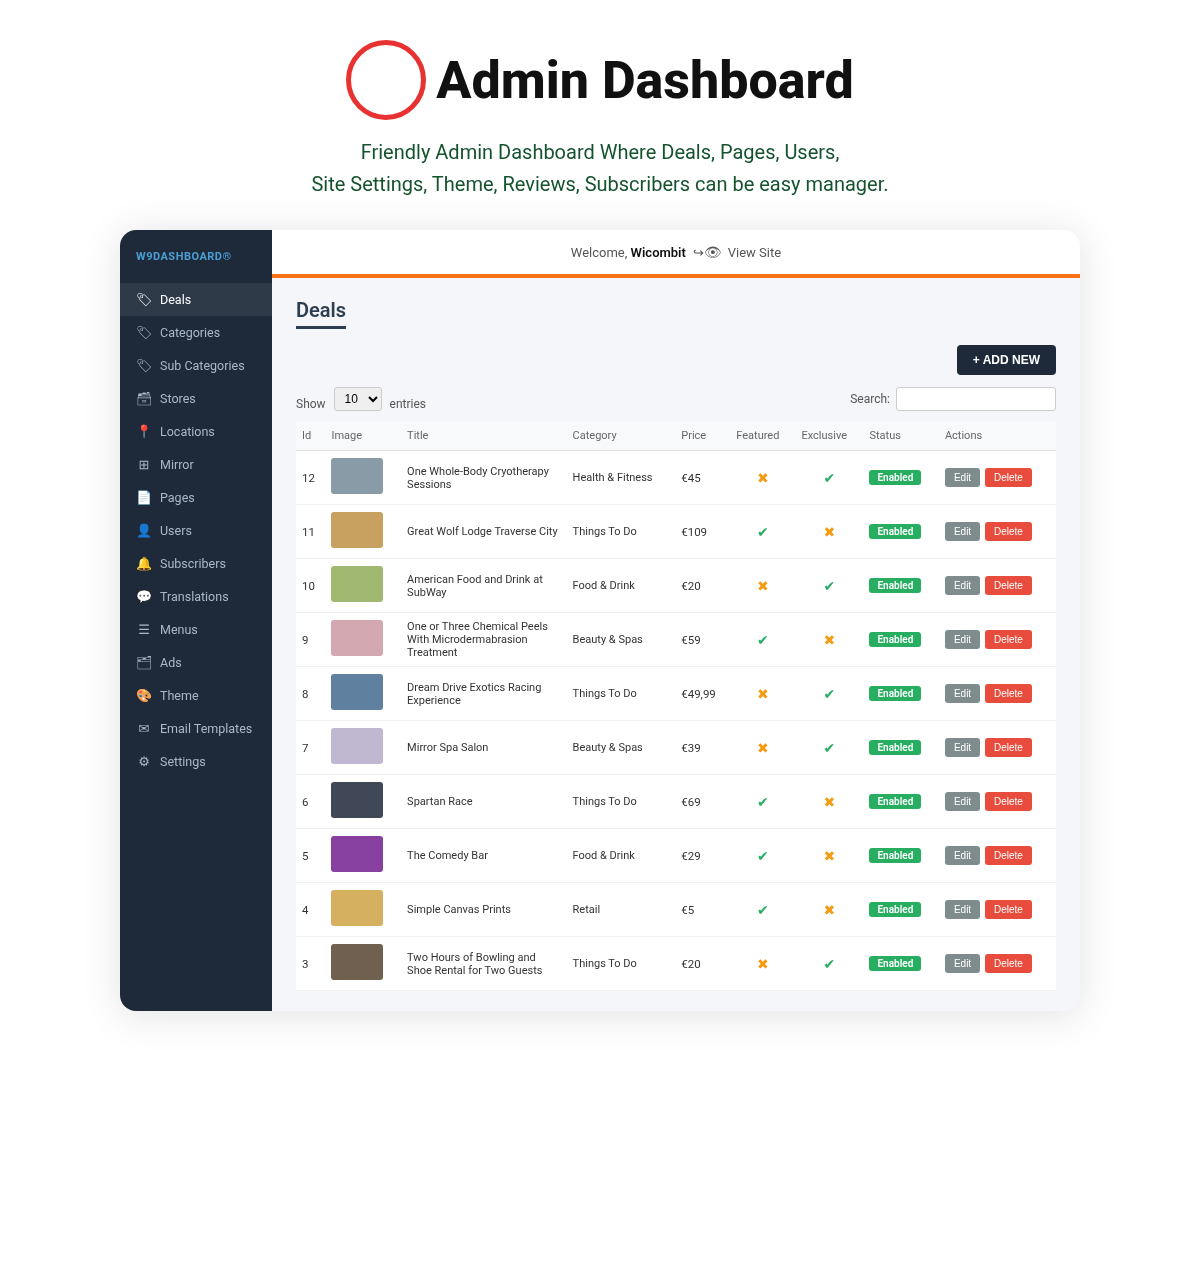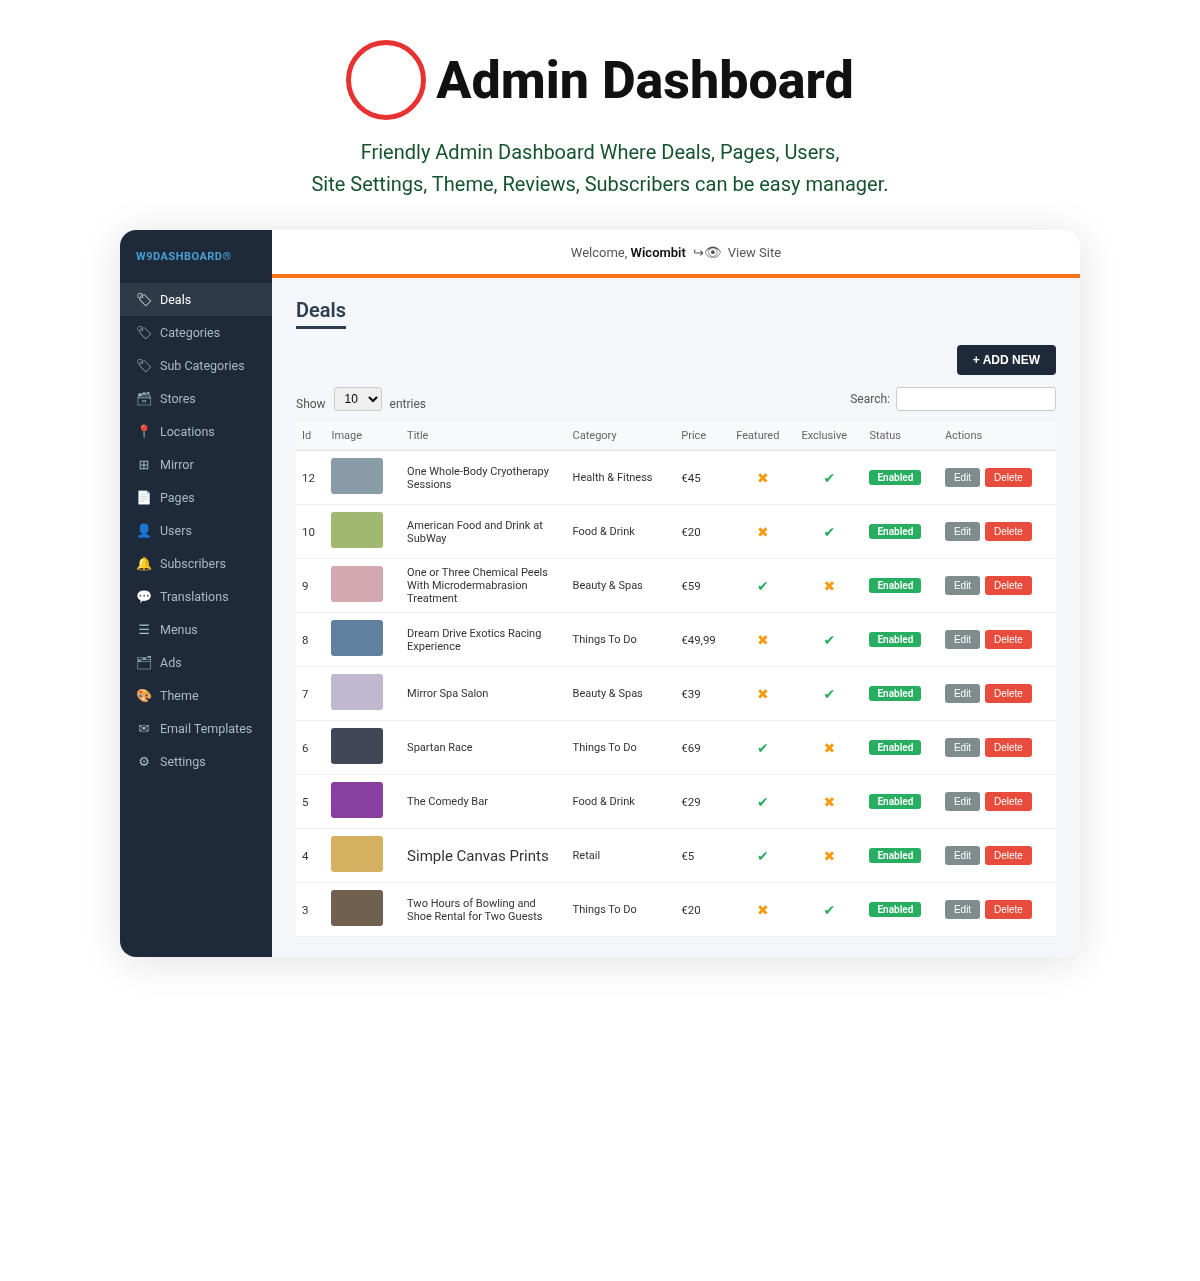--- a/index.html
+++ b/index.html
@@ -416,20 +416,38 @@
     <td style="text-align:center;"><span class="check-green">✔</span></td>
     <td>
       <span class="status-enabled">Enabled</span>
     </td>
     <td>
       <button class="btn-edit">Edit</button>
       <button class="btn-delete">Delete</button>
     </td>
   </tr>
             <tr>
+    <td>11</td>
+    <td>
+      <span class="img-box" style="background:#c8a060; width:52px; height:36px; border-radius:3px; display:inline-block;"></span>
+    </td>
+    <td style="max-width:140px; font-size:11px;">Great Wolf Lodge Traverse City</td>
+    <td style="font-size:11px;">Things To Do</td>
+    <td>€109</td>
+    <td style="text-align:center;"><span class="check-green">✔</span></td>
+    <td style="text-align:center;"><span class="cross-orange">✖</span></td>
+    <td>
+      <span class="status-enabled">Enabled</span>
+    </td>
+    <td>
+      <button class="btn-edit">Edit</button>
+      <button class="btn-delete">Delete</button>
+    </td>
+  </tr>
+            <tr>
     <td>10</td>
     <td>
       <span class="img-box" style="background:#a0b870; width:52px; height:36px; border-radius:3px; display:inline-block;"></span>
     </td>
     <td style="max-width:140px; font-size:11px;">American Food and Drink at SubWay</td>
     <td style="font-size:11px;">Food &amp; Drink</td>
     <td>€20</td>
     <td style="text-align:center;"><span class="cross-orange">✖</span></td>
     <td style="text-align:center;"><span class="check-green">✔</span></td>
     <td>
@@ -528,21 +546,21 @@
     <td>
       <button class="btn-edit">Edit</button>
       <button class="btn-delete">Delete</button>
     </td>
   </tr>
             <tr>
     <td>4</td>
     <td>
       <span class="img-box" style="background:#d4b060; width:52px; height:36px; border-radius:3px; display:inline-block;"></span>
     </td>
-    <td style="max-width:140px; font-size:15px;">Simple Canvas Prints</td>
+    <td style="max-width:140px; font-size:11px;">Simple Canvas Prints</td>
     <td style="font-size:11px;">Retail</td>
     <td>€5</td>
     <td style="text-align:center;"><span class="check-green">✔</span></td>
     <td style="text-align:center;"><span class="cross-orange">✖</span></td>
     <td>
       <span class="status-enabled">Enabled</span>
     </td>
     <td>
       <button class="btn-edit">Edit</button>
       <button class="btn-delete">Delete</button>

